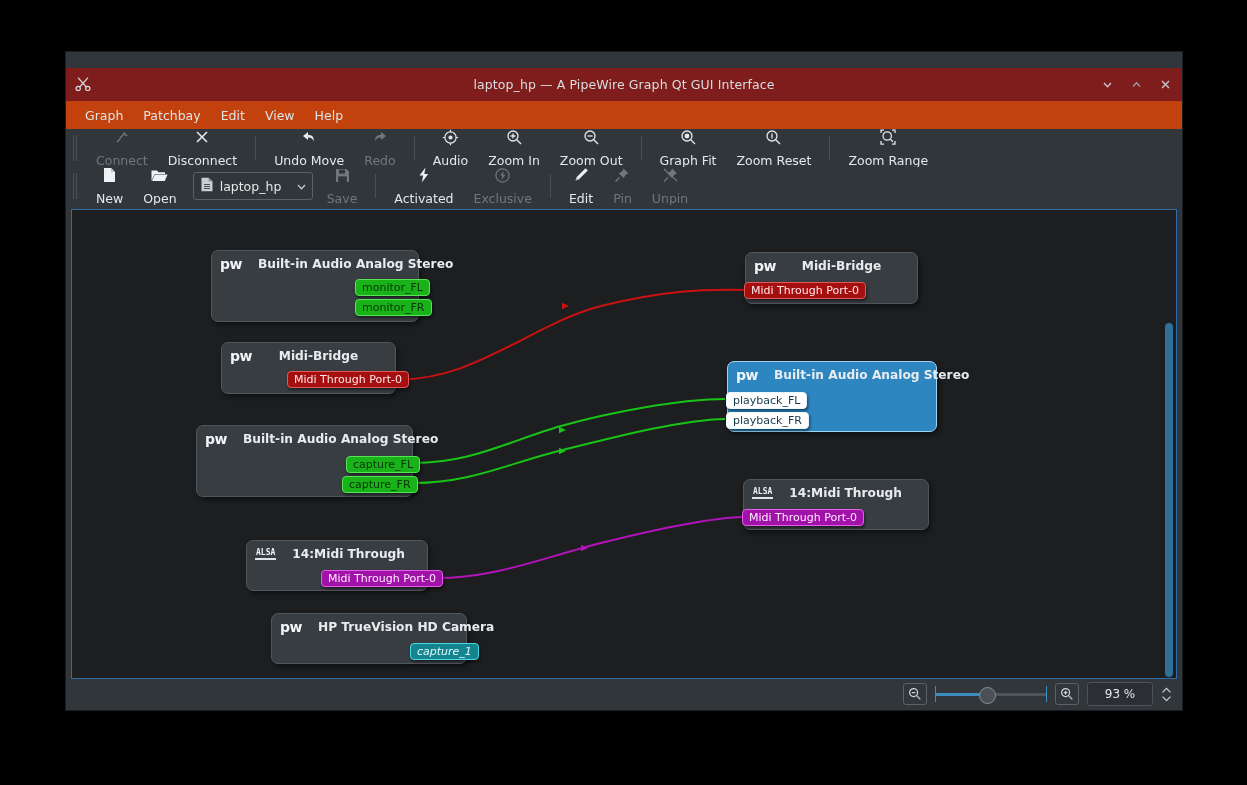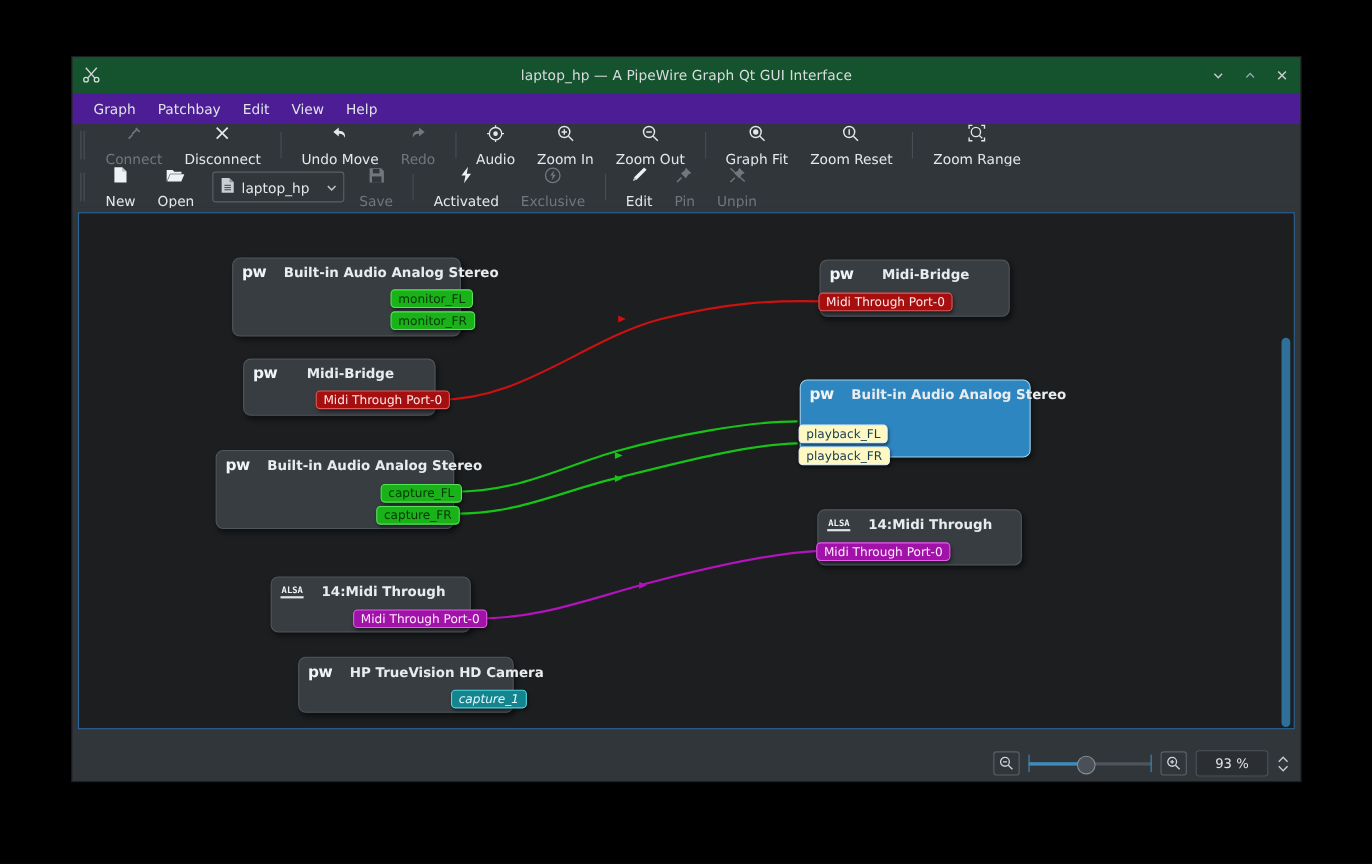--- a/index.html
+++ b/index.html
@@ -24,24 +24,25 @@
     border: 1px solid #1b1e20;
     box-sizing: border-box;
     display: flex;
     flex-direction: column;
   }
 
   
   .titlebar {
     position: relative;
     height: 33px;
-    background: #14532d;
+    background: #7f1d1d;
     display: flex;
     align-items: center;
     flex: 0 0 33px;
+    margin-top: 16px;
   }
   .titlebar-icon {
     position: absolute;
     left: 8px; top: 7px;
     width: 18px; height: 18px;
     display: flex; align-items: center; justify-content: center;
     color: #cfd3d6;
   }
   .titlebar-title {
     position: absolute;
@@ -61,21 +62,21 @@
     width: 22px; height: 22px;
     display: flex; align-items: center; justify-content: center;
     color: #c8ccd0;
     cursor: default;
   }
   .win-btn svg { display:block; }
 
   
   .menubar {
     height: 28px;
-    background: #4c1d95;
+    background: #c2410c;
     display: flex;
     align-items: center;
     padding-left: 9px;
     flex: 0 0 28px;
   }
   .menu-item {
     font-size: 12.5px;
     color: #dfe3e6;
     padding: 3px 10px;
     cursor: default;
@@ -235,21 +236,21 @@
     font-size: 11px;
     white-space: nowrap;
     box-shadow: 1px 2px 3px rgba(0,0,0,0.5);
     box-sizing: border-box;
   }
   .port.green  { background:#19b319; border:1px solid #57e257; color:#0d2f0d; }
   .port.green span { color:#083508; }
   .port.red    { background:#a50f0f; border:1px solid #e05a5a; color:#ffe6e6; }
   .port.purple { background:#a012a8; border:1px solid #e55ceb; color:#ffe9ff; }
   .port.cyanp  { background:#14858f; border:1px solid #4fd8e2; color:#dffbff; }
-  .port.bluep  { background:#fef9c3; border:1px solid #e8f6fd; color:#163a4e;margin-top:10px; }
+  .port.bluep  { background:#ffffff; border:1px solid #e8f6fd; color:#163a4e; }
 
   
   .statusbar {
     position: absolute;
     left: 4px; right: 6px;
     bottom: 2px;
     height: 28px;
     display: flex;
     align-items: center;
     justify-content: flex-end;

